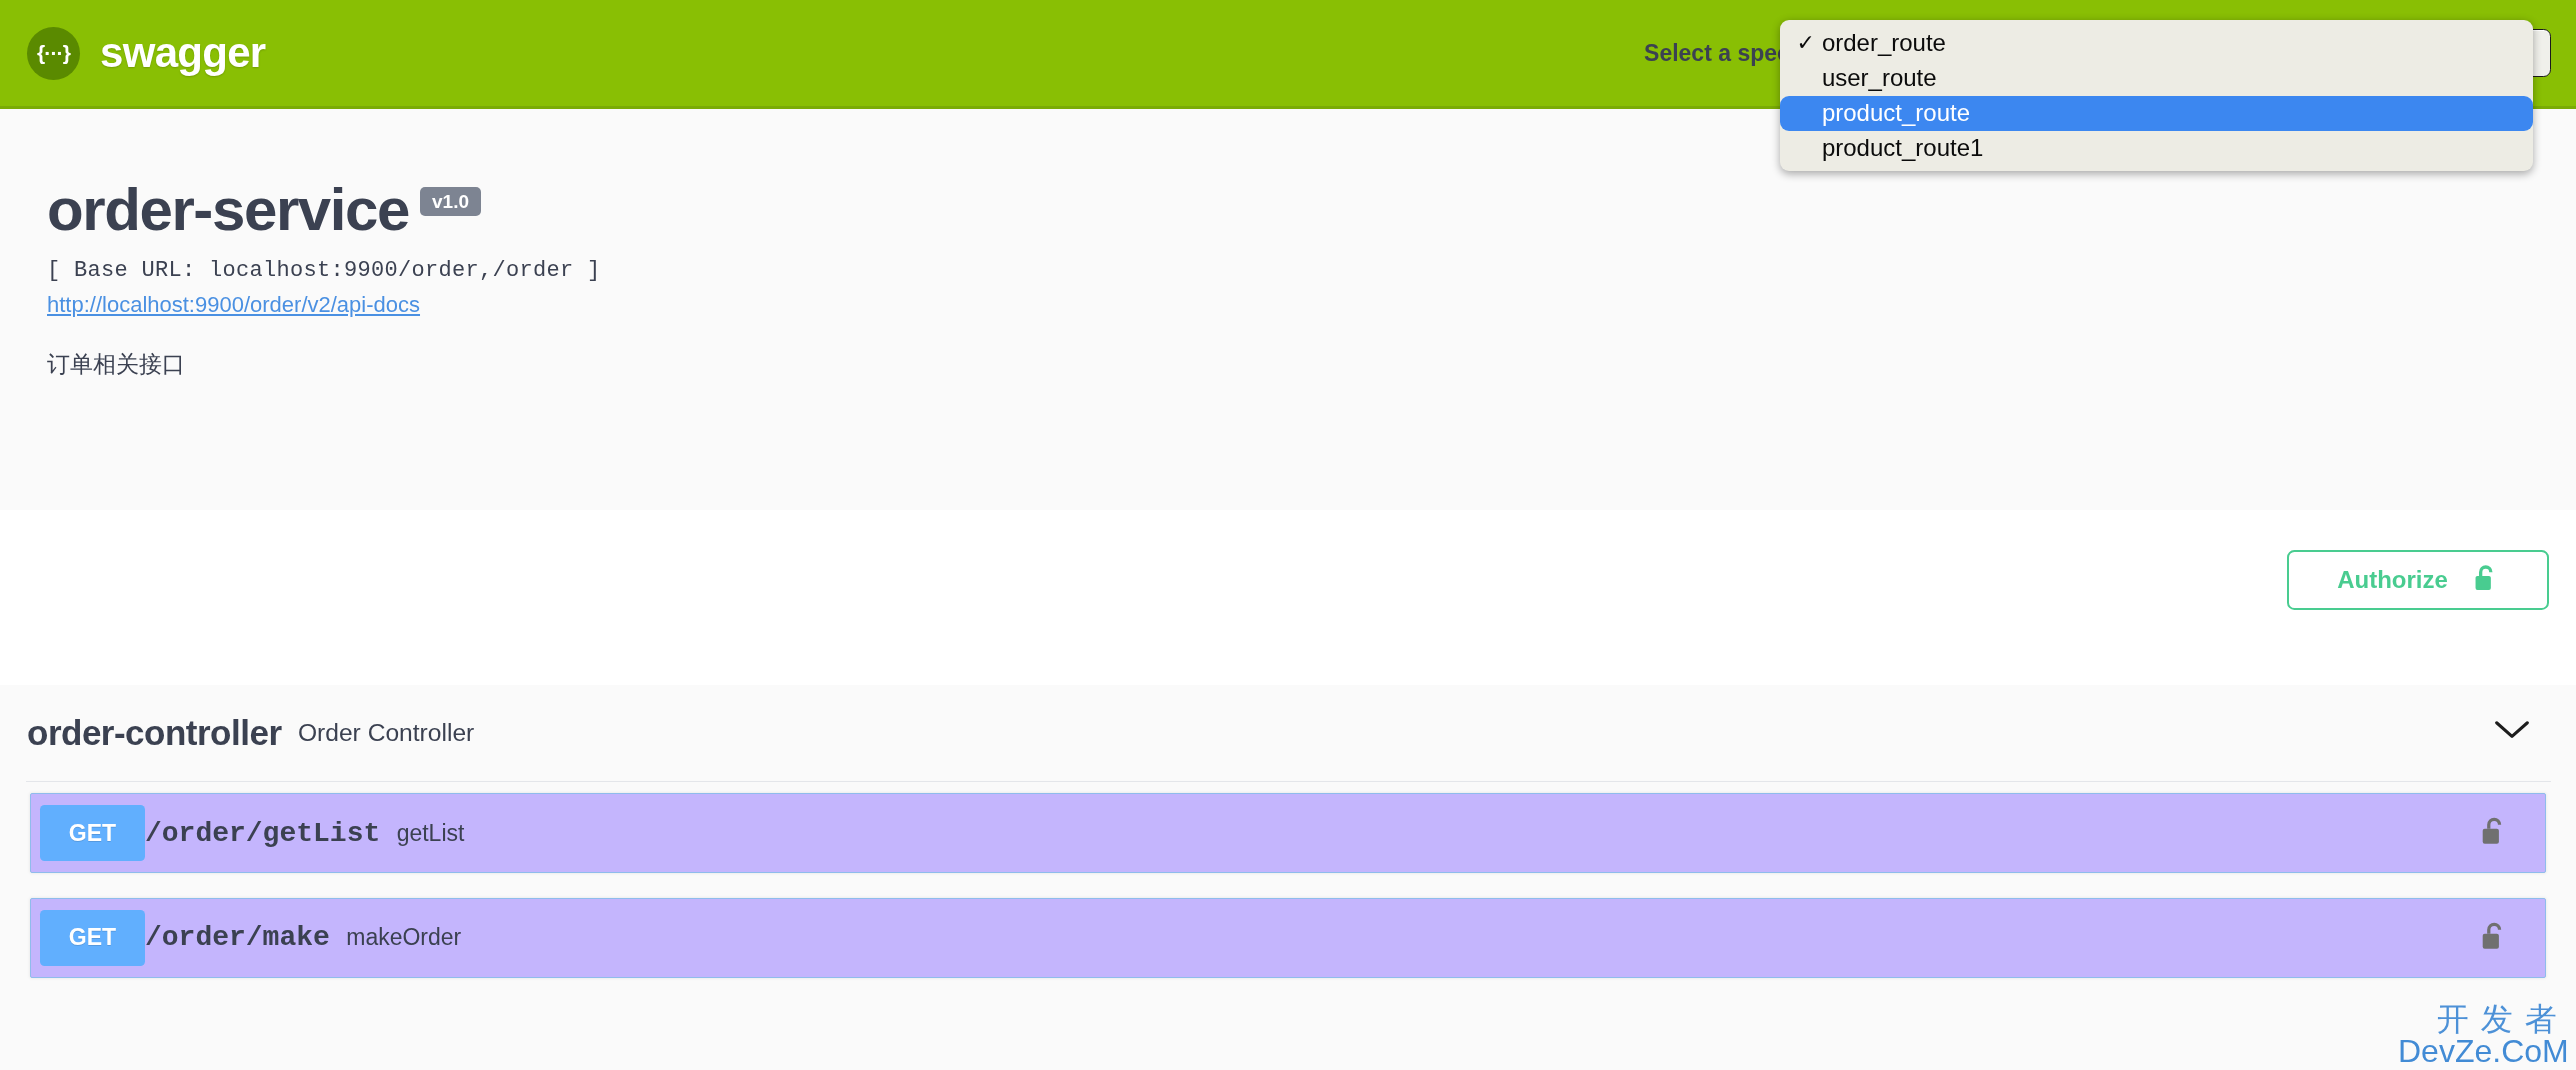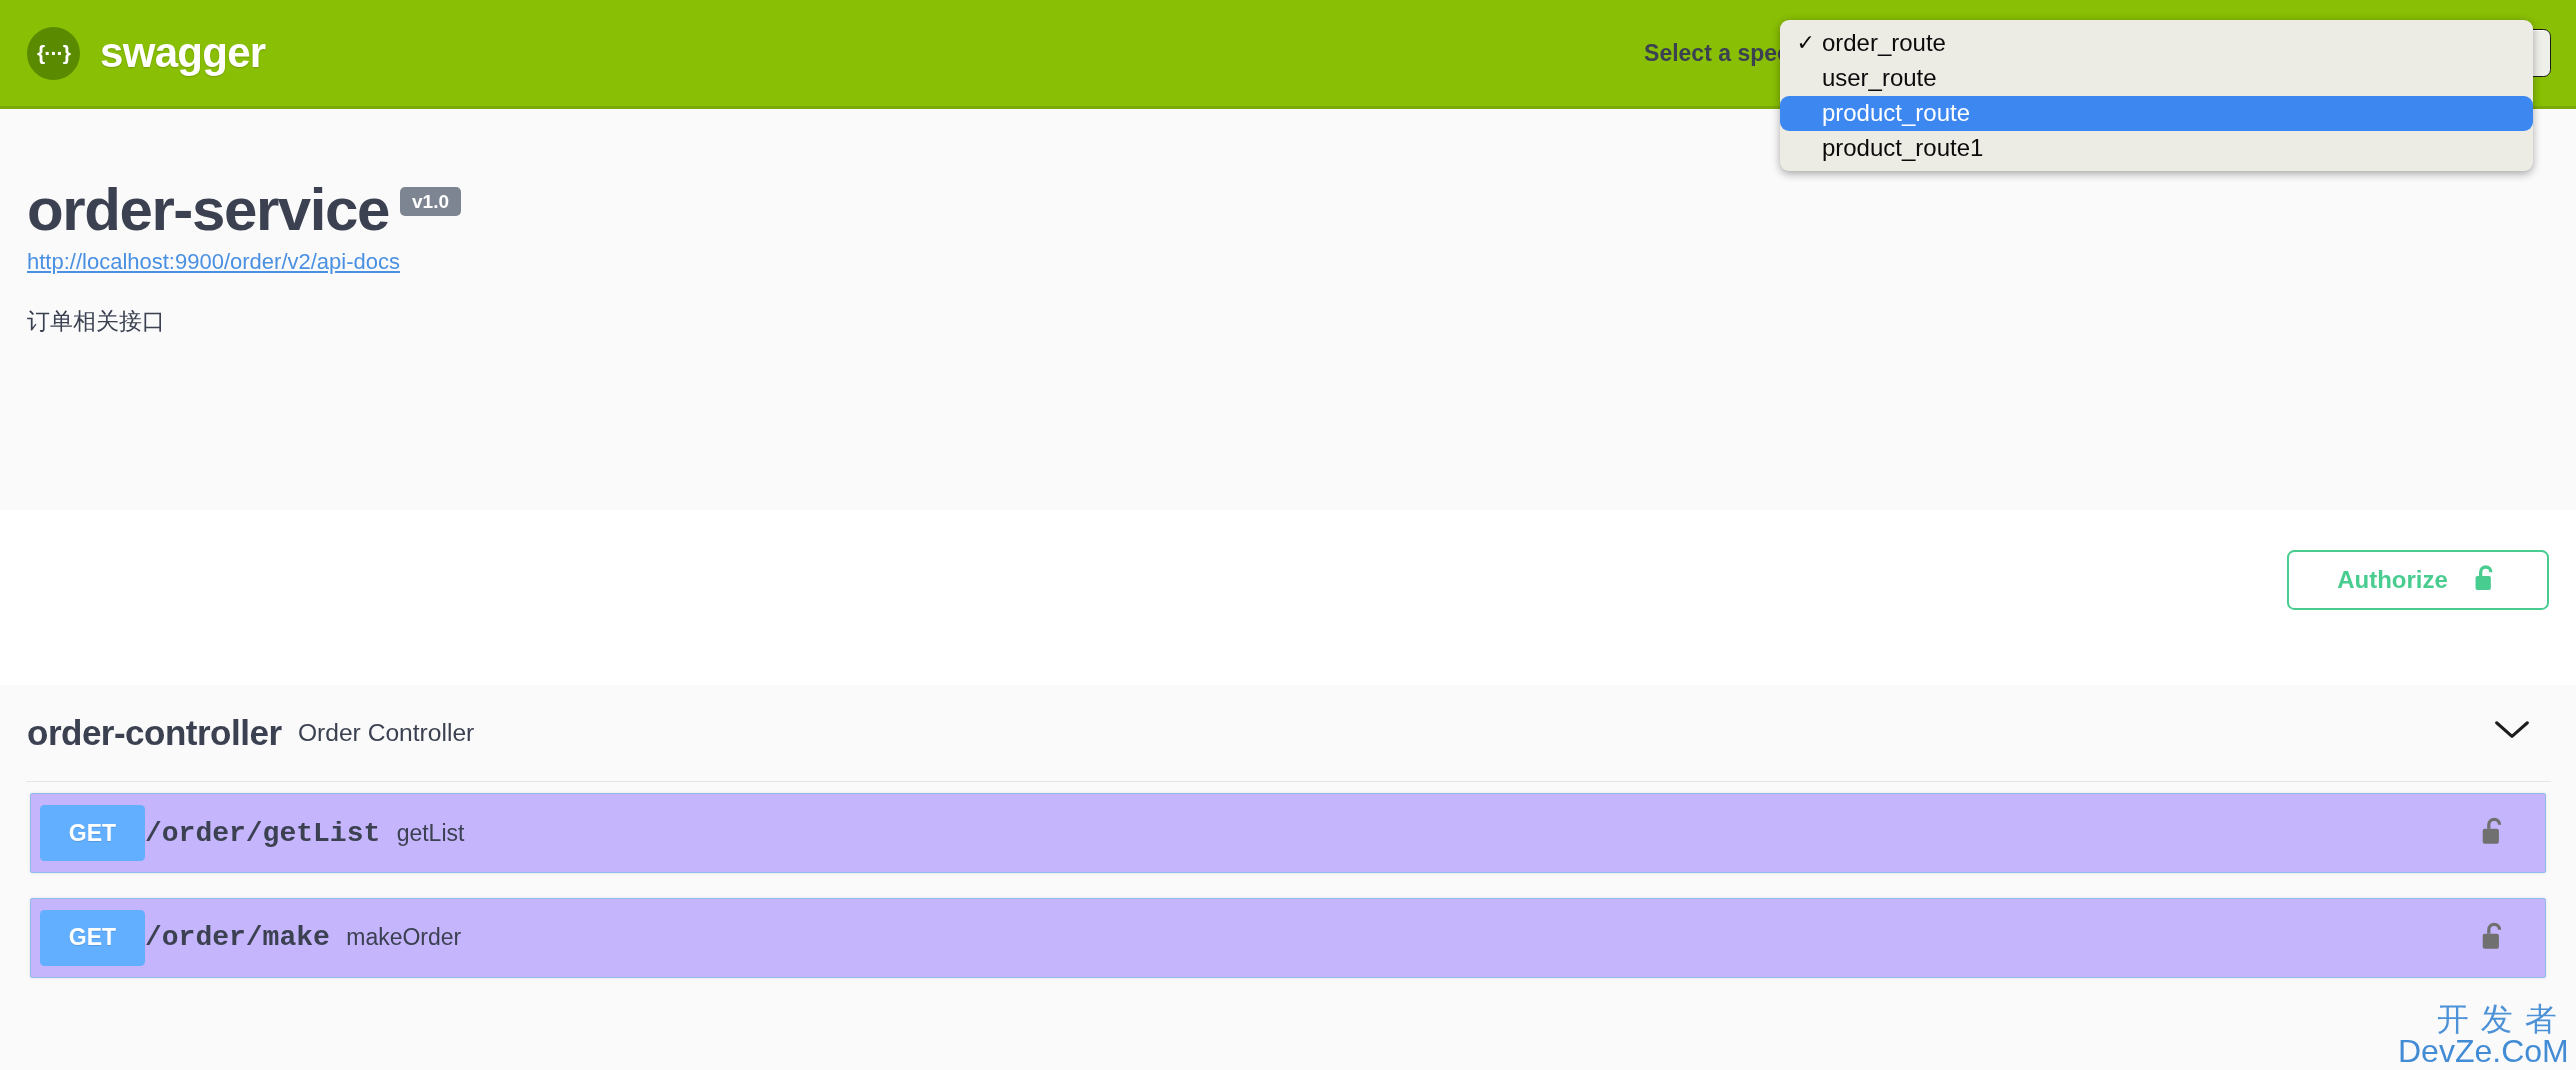--- a/index.html
+++ b/index.html
@@ -116,20 +116,21 @@
   }
   .dd-item.selected .tick { color: #ffffff; }
 
   
   .info-section {
     position: absolute;
     top: 113px; left: 0;
     width: 2240px;
     height: 397px;
     background: #fafafa;
+    padding-left: 20px;
   }
   .info-inner { padding: 0 27px; }
   .title-row {
     display: flex;
     align-items: flex-start;
     padding-top: 67px;
   }
   .main-title {
     font-size: 60px;
     font-weight: 700;
@@ -341,20 +342,21 @@
     <span>product_route1</span>
   </div>
 </div>
 
 <div class="info-section">
   <div class="info-inner">
     <div class="title-row">
       <div class="main-title">order-service</div>
       <div class="version-badge">v1.0</div>
     </div>
+    <div class="base-url">[ Base URL: localhost:9900/order,/order ]</div>
     <div><a class="docs-link">http://localhost:9900/order/v2/api-docs</a></div>
     <div class="description">订单相关接口</div>
   </div>
 </div>
 
 <div class="auth-section">
   <div class="auth-btn">
     <span class="auth-btn-label">Authorize</span>
     <span class="unlock-green">
       <svg width="25.5" height="31" viewBox="0 0 20 24">

